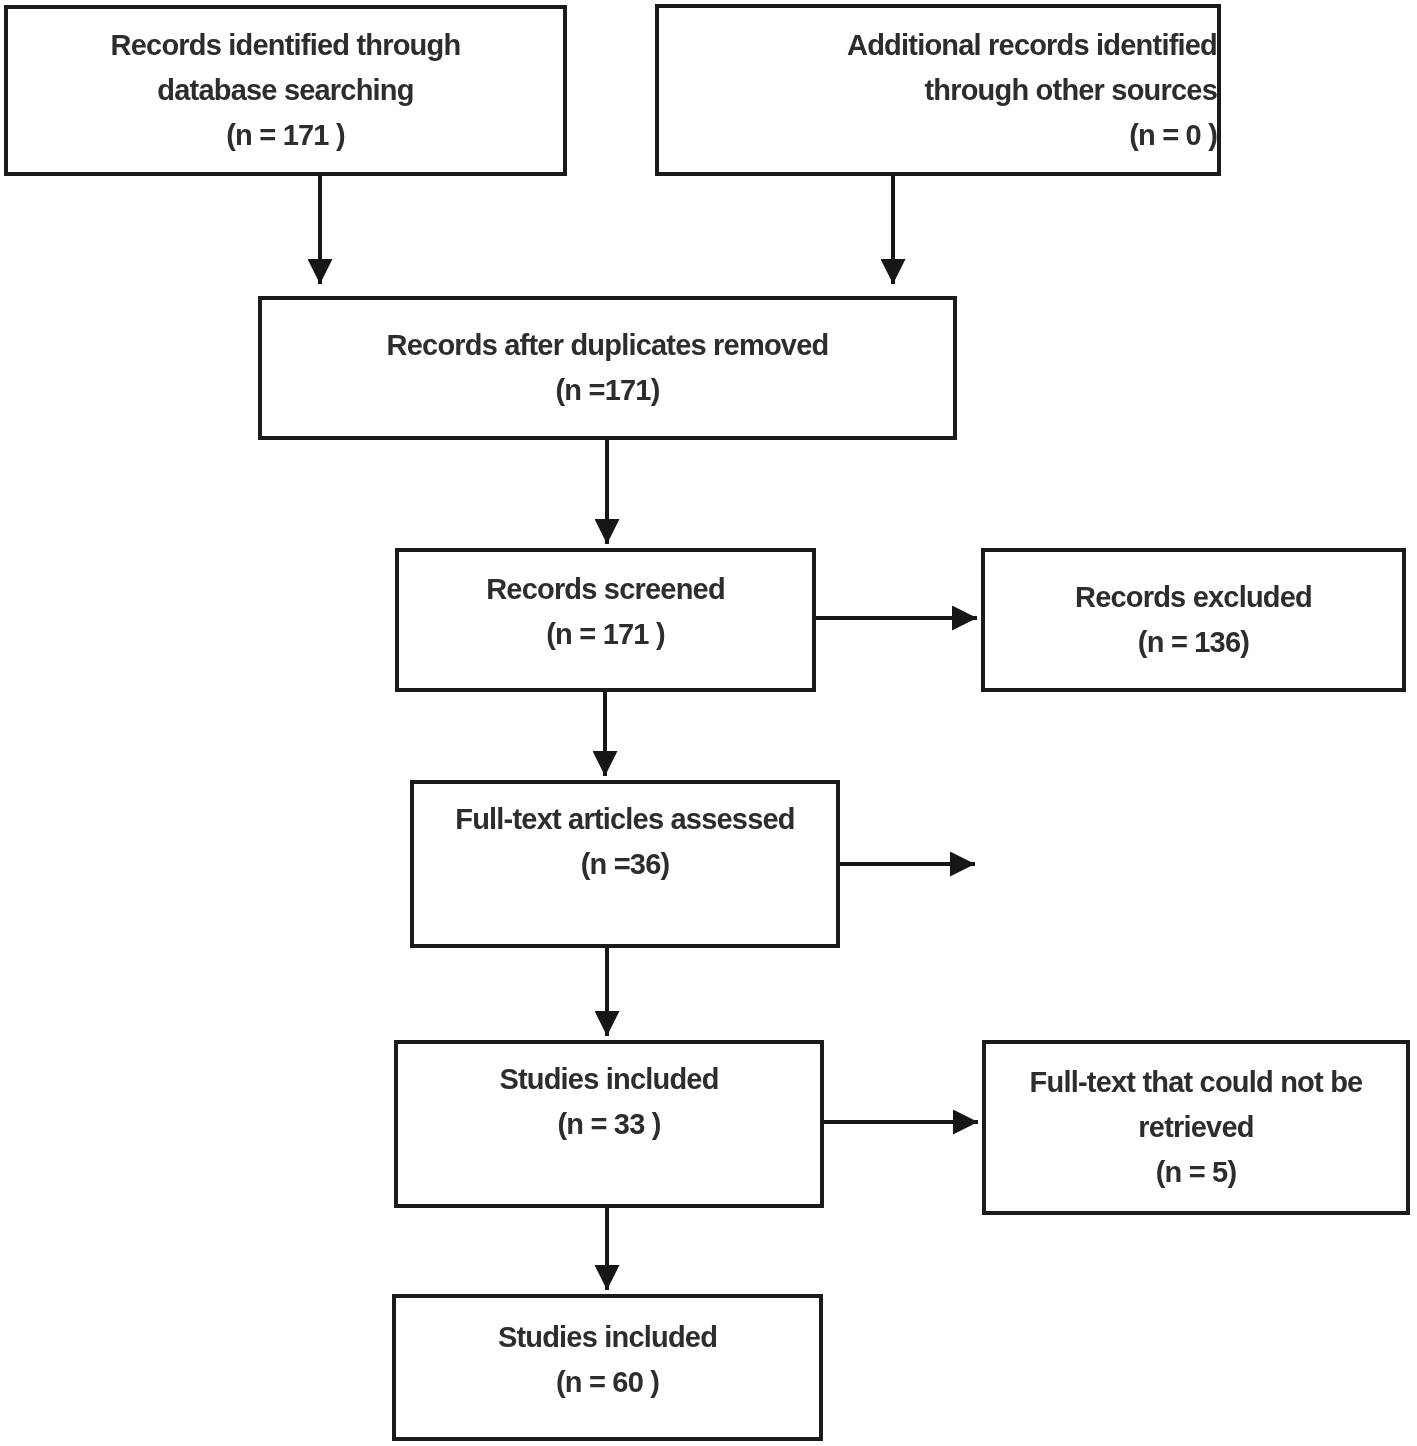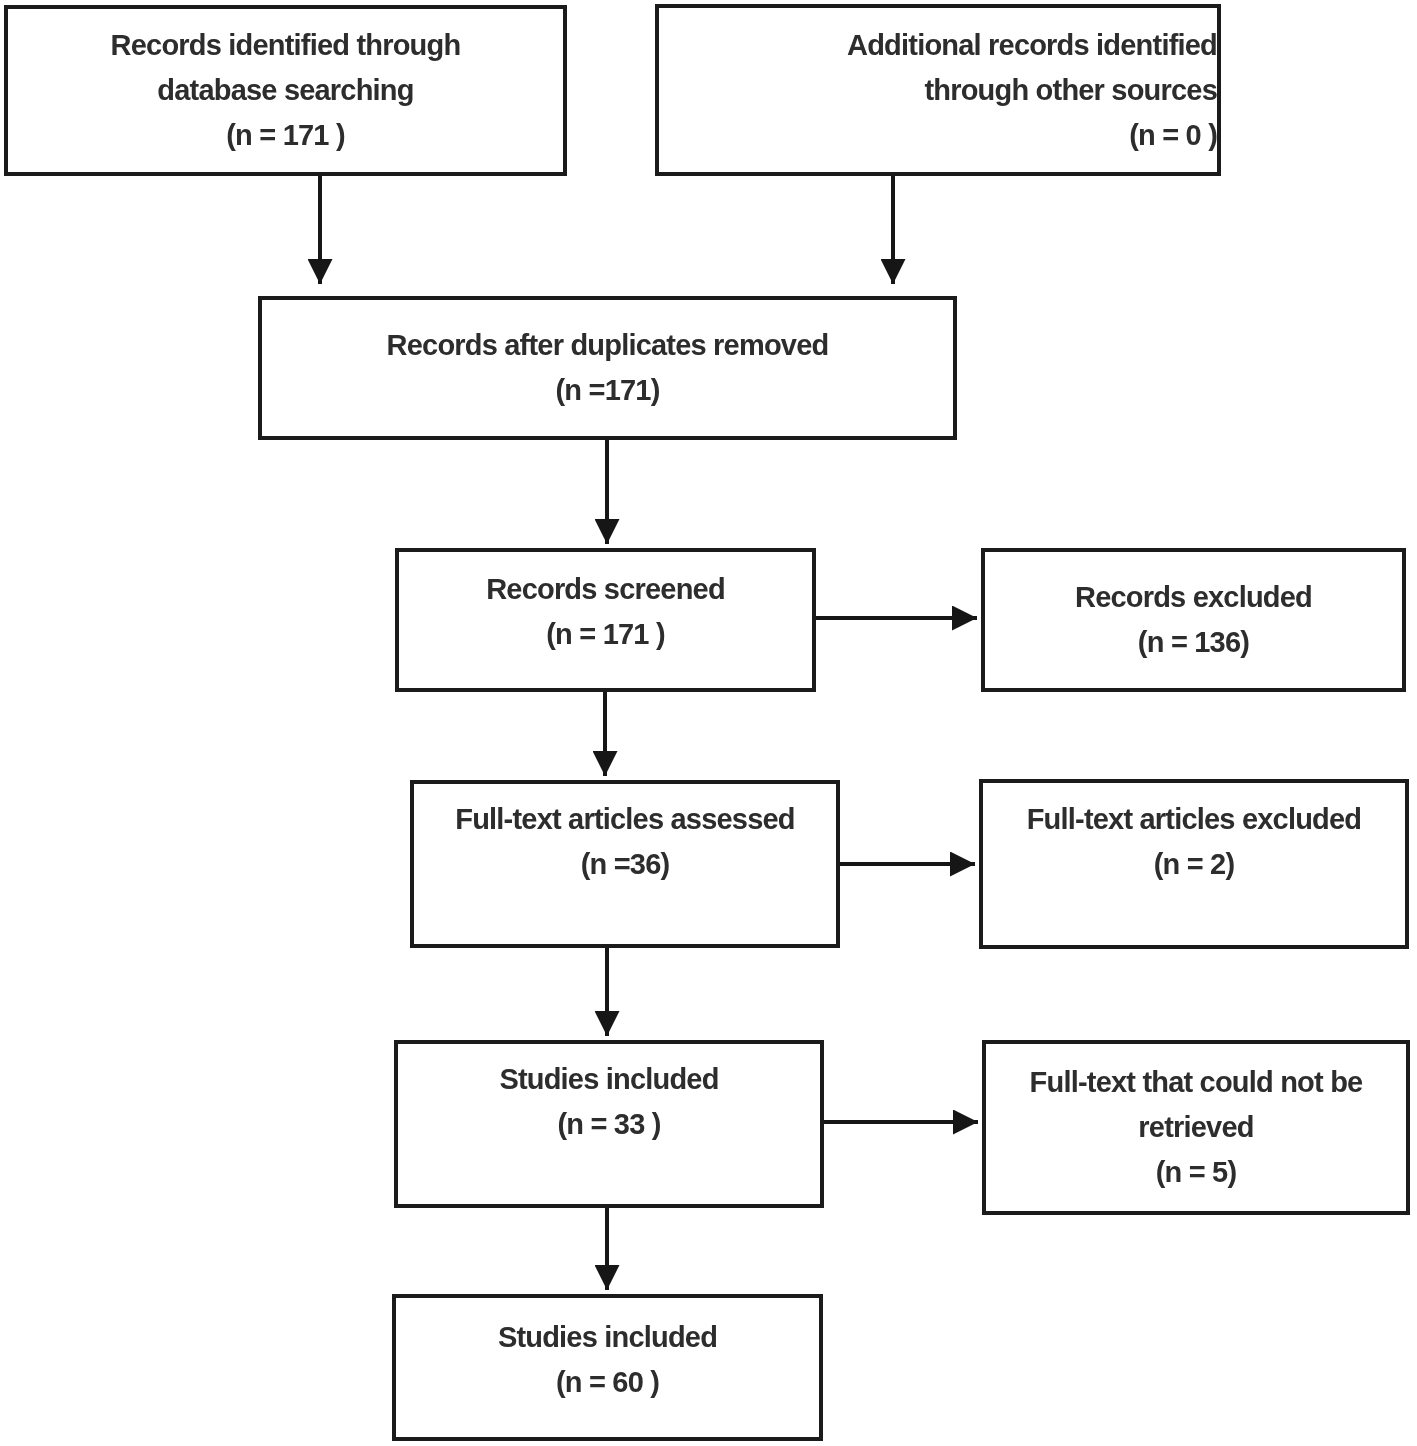--- a/index.html
+++ b/index.html
@@ -100,24 +100,20 @@
   <div class="box" style="left:981px; top:548px; width:425px; height:144px;text-align:right;">
     <div class="line">Records excluded</div>
     <div class="line">(n = 136)</div>
   </div>
 
   <div class="box lift-lg" style="left:394px; top:780px; width:430px; height:168px;margin-left:16px;">
     <div class="line">Full-text articles assessed</div>
     <div class="line">(n =36)</div>
   </div>
 
-  <div class="box lift-lg" style="left:979px; top:779px; width:430px; height:170px;">
-    <div class="line">Full-text articles excluded</div>
-    <div class="line">(n = 2)</div>
-  </div>
 
   <div class="box lift-lg" style="left:394px; top:1040px; width:430px; height:168px;">
     <div class="line">Studies included</div>
     <div class="line">(n = 33 )</div>
   </div>
 
   <div class="box" style="left:982px; top:1040px; width:428px; height:175px;">
     <div class="line">Full-text that could not be</div>
     <div class="line">retrieved</div>
     <div class="line">(n = 5)</div>

